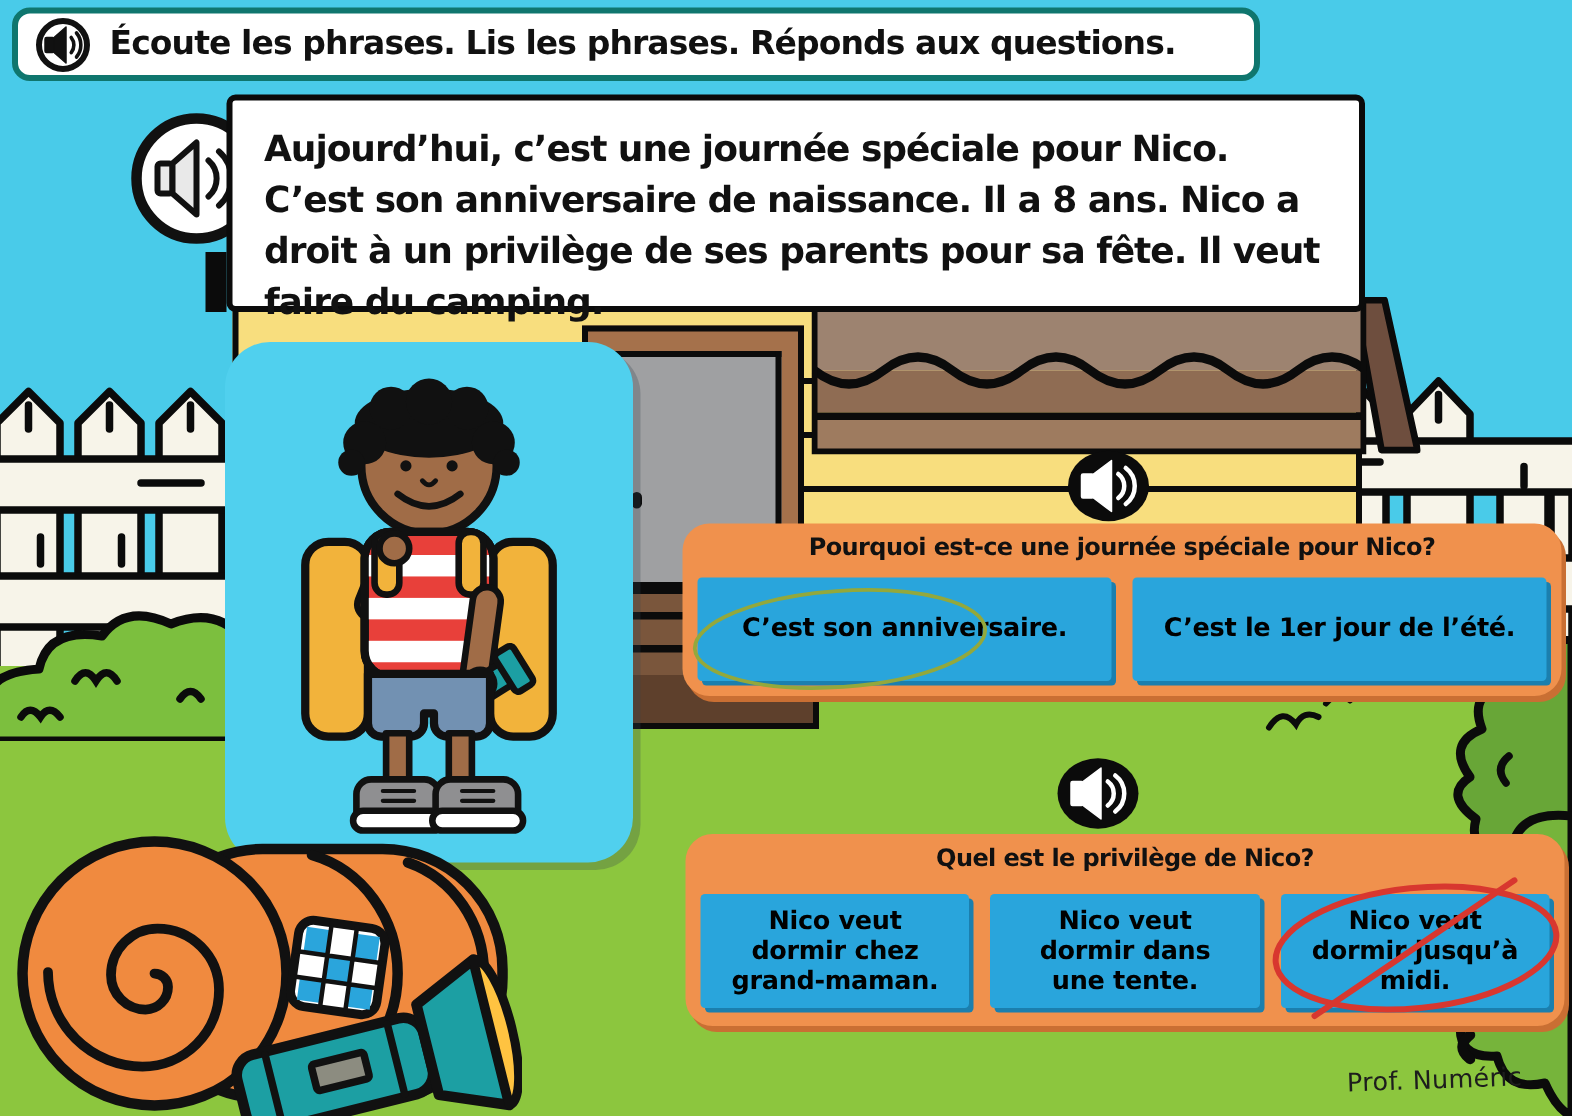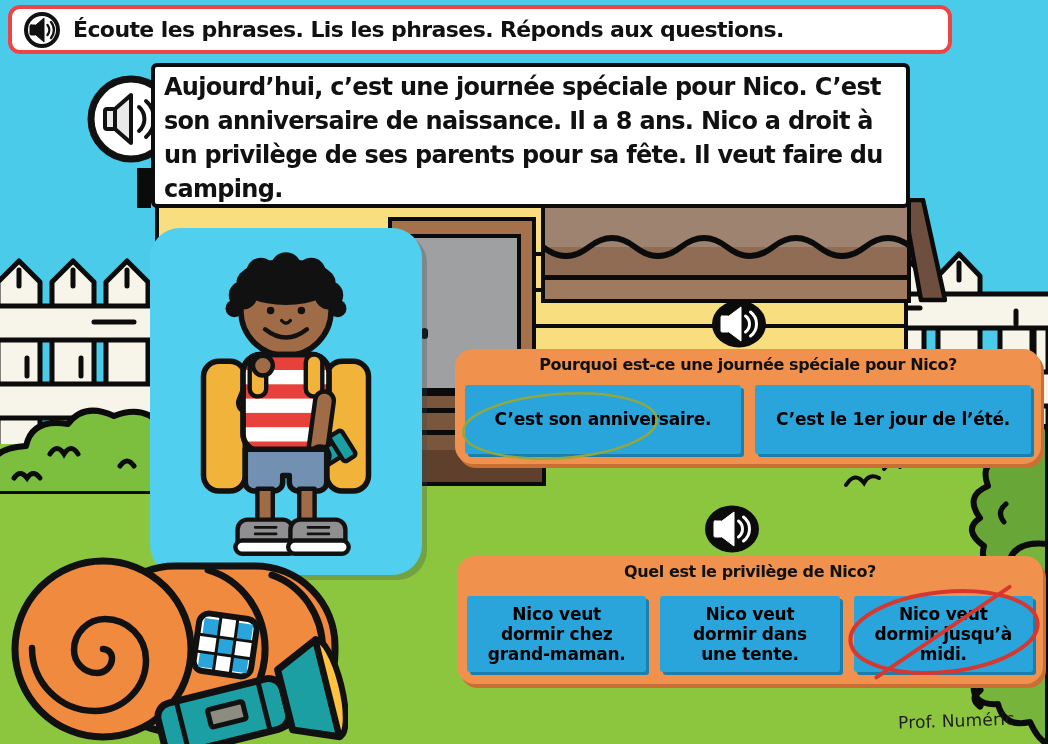--- a/index.html
+++ b/index.html
@@ -4,29 +4,29 @@
 <style>
   html,body{margin:0;padding:0;background:#222;}
   *{box-sizing:border-box;}
   .scene{
     position:relative;width:1048px;height:744px;overflow:hidden;
     background:#49CBE9;font-family:"DejaVu Sans",sans-serif;color:#111;
   }
   .abs{position:absolute;}
 
   
-  .top-bar{left:8px;top:5px;width:944px;height:49px;z-index:40;
-    background:#fff;border:4px solid #ef4444;border-radius:12px;
+  .top-bar{left:8px;top:5px;width:832px;height:49px;z-index:40;
+    background:#fff;border:4px solid #0f766e;border-radius:12px;
     display:flex;align-items:center;gap:12px;padding:0 11px;}
   .top-bar-text{font-size:22px;font-weight:bold;letter-spacing:-0.6px;white-space:nowrap;}
 
   
   .passage-box{left:151px;top:63px;width:759px;height:145px;z-index:30;
     background:#fff;border:4px solid #0b0b0b;border-radius:6px;padding:3px 9px;}
-  .passage-text{margin:0;font-size:24px;font-weight:bold;line-height:34px;letter-spacing:-0.7px;}
+  .passage-text{margin:12px;font-size:24px;font-weight:bold;line-height:34px;letter-spacing:-0.7px;}
   .passage-audio{left:86px;top:74px;width:90px;height:90px;z-index:29;cursor:pointer;}
   .roof-edge{left:137px;top:168px;width:14px;height:40px;background:#0b0b0b;z-index:5;}
 
   
   .house-wall{left:155px;top:204px;width:753px;height:242px;background:#F8DE7E;
     border:4px solid #0b0b0b;z-index:3;}
   .wall-line{position:absolute;left:0;right:0;height:4px;background:#0b0b0b;}
   .awning{left:541px;top:201px;width:370px;height:102px;z-index:4;}
   .gable{left:897px;top:198px;width:50px;height:106px;z-index:3;}
   .door{left:388px;top:217px;width:148px;height:175px;background:#A5714B;

